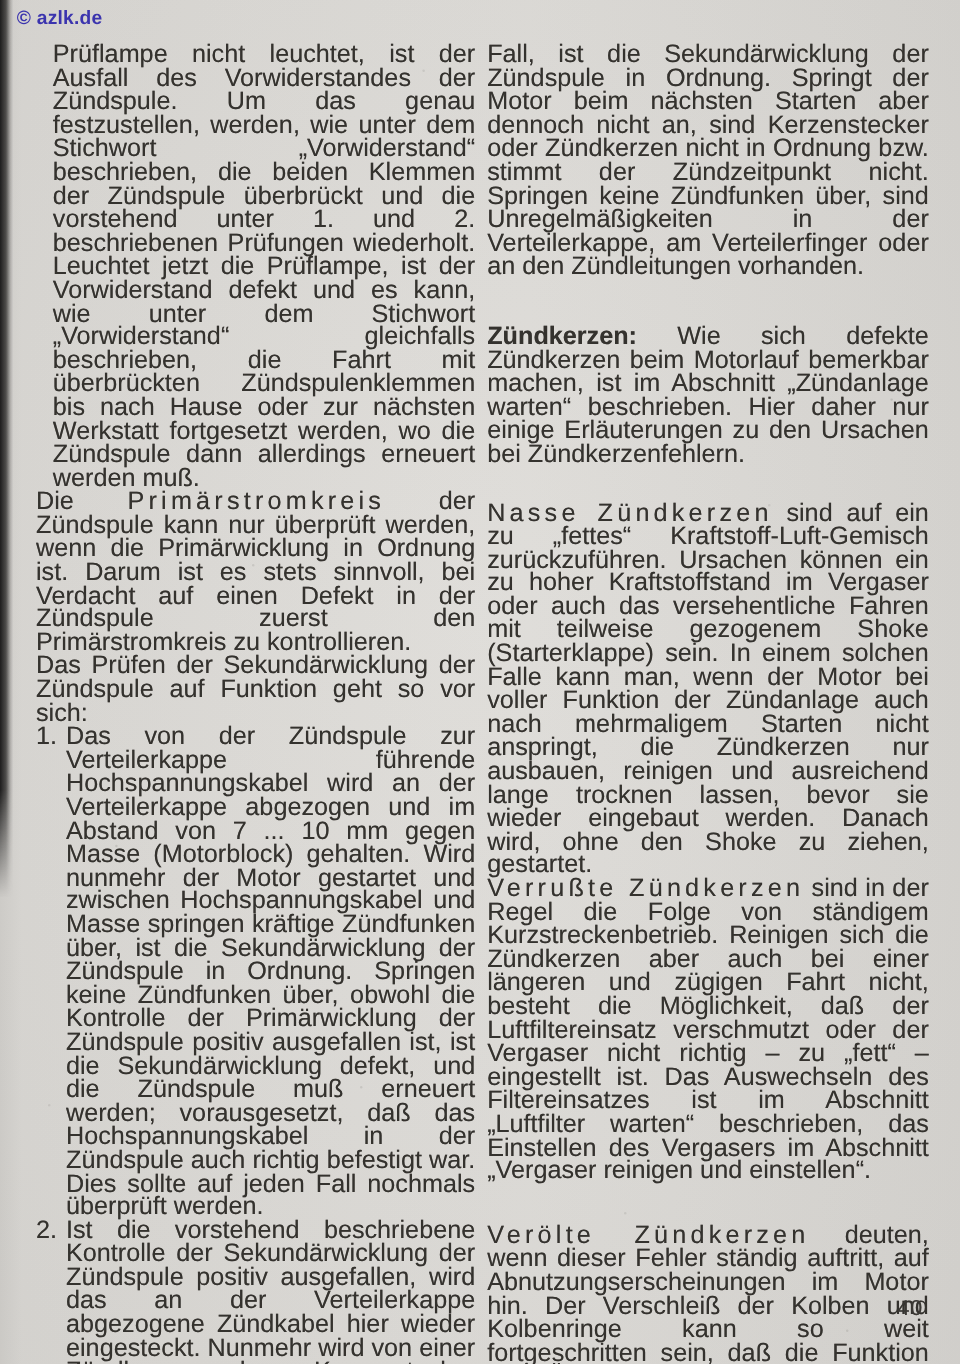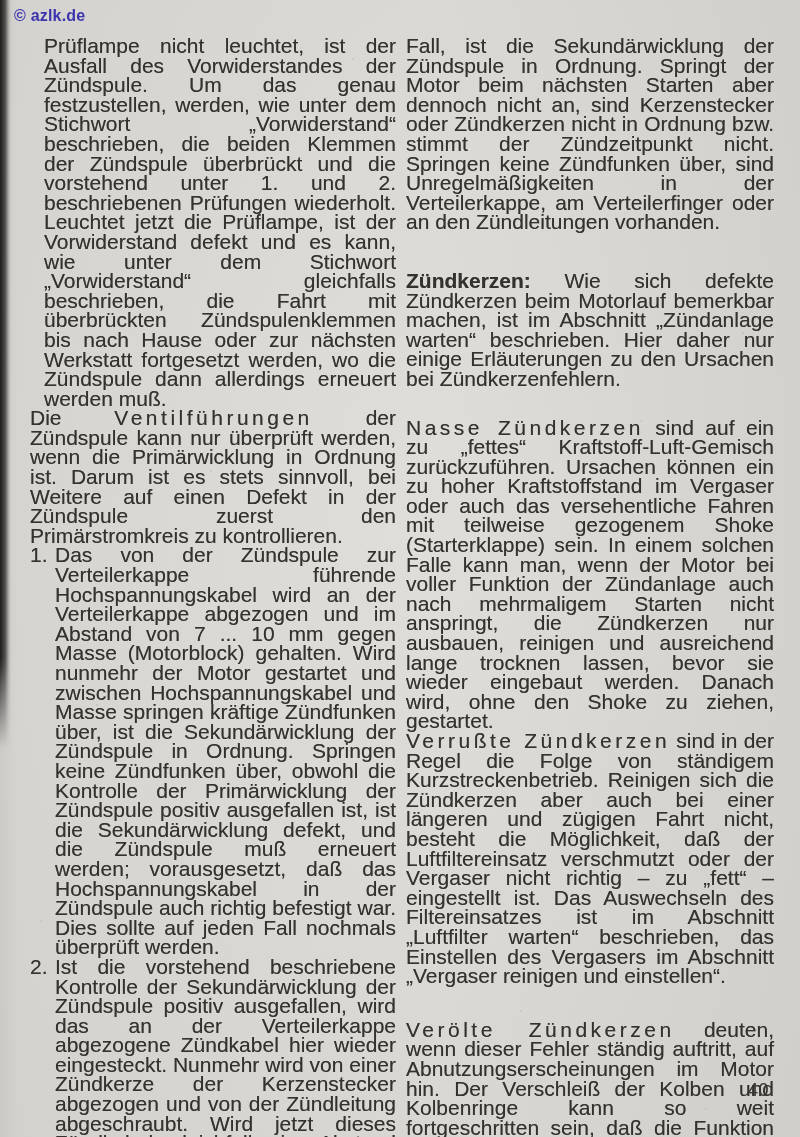--- a/index.html
+++ b/index.html
@@ -95,22 +95,23 @@
 
   <div class="scan-edge"></div>
   <div class="specks"></div>
 
   <div class="watermark">© azlk.de</div>
 
   <div class="col left">
 
     <p class="para indent"><span>Prüflampe nicht leuchtet, ist der Ausfall des Vorwiderstandes der Zündspule. Um das genau festzustellen, werden, wie unter dem Stichwort „Vorwiderstand“ beschrieben, die beiden Klemmen der Zündspule überbrückt und die vorstehend unter 1. und 2. beschriebenen Prüfungen wiederholt. Leuchtet jetzt die Prüflampe, ist der Vorwiderstand defekt und es kann, wie unter dem Stichwort „Vorwiderstand“ gleichfalls beschrieben, die Fahrt mit überbrückten Zündspulenklemmen bis nach Hause oder zur nächsten Werkstatt fortgesetzt werden, wo die Zündspule dann allerdings erneuert werden muß.</span></p>
 
-    <p class="para"><span>Die </span><span class="lead-spaced">Ventilführungen</span><span> der Zündspule kann nur überprüft werden, wenn die Primärwicklung in Ordnung ist. Darum ist es stets sinnvoll, bei Weitere auf einen Defekt in der Zündspule zuerst den Primärstromkreis zu kontrollieren.</span></p>
+    <p class="para"><span>Die </span><span class="lead-spaced">Primärstromkreis</span><span> der Zündspule kann nur überprüft werden, wenn die Primärwicklung in Ordnung ist. Darum ist es stets sinnvoll, bei Verdacht auf einen Defekt in der Zündspule zuerst den Primärstromkreis zu kontrollieren.</span></p>
 
+    <p class="para"><span>Das Prüfen der Sekundärwicklung der Zündspule auf Funktion geht so vor sich:</span></p>
 
     <div class="numitem">
       <span class="num">1.</span>
       <p class="para content"><span>Das von der Zündspule zur Verteilerkappe führende Hochspannungskabel wird an der Verteilerkappe abgezogen und im Abstand von 7 ... 10 mm gegen Masse (Motorblock) gehalten. Wird nunmehr der Motor gestartet und zwischen Hochspannungskabel und Masse springen kräftige Zündfunken über, ist die Sekundärwicklung der Zündspule in Ordnung. Springen keine Zündfunken über, obwohl die Kontrolle der Primärwicklung der Zündspule positiv ausgefallen ist, ist die Sekundärwicklung defekt, und die Zündspule muß erneuert werden; vorausgesetzt, daß das Hochspannungskabel in der Zündspule auch richtig befestigt war. Dies sollte auf jeden Fall nochmals überprüft werden.</span></p>
     </div>
 
     <div class="numitem">
       <span class="num">2.</span>
       <p class="para content"><span>Ist die vorstehend beschriebene Kontrolle der Sekundärwicklung der Zündspule positiv ausgefallen, wird das an der Verteilerkappe abgezogene Zündkabel hier wieder eingesteckt. Nunmehr wird von einer Zündkerze der Kerzenstecker abgezogen und von der Zündleitung abgeschraubt. Wird jetzt dieses Zündkabel gleichfalls im Abstand von 7 ... 10 mm gegen Masse gehalten und der Motor gestartet, müssen gleichfalls kräftige Zündfunken zur Masse überspringen. Ist das der</span></p>
     </div>

